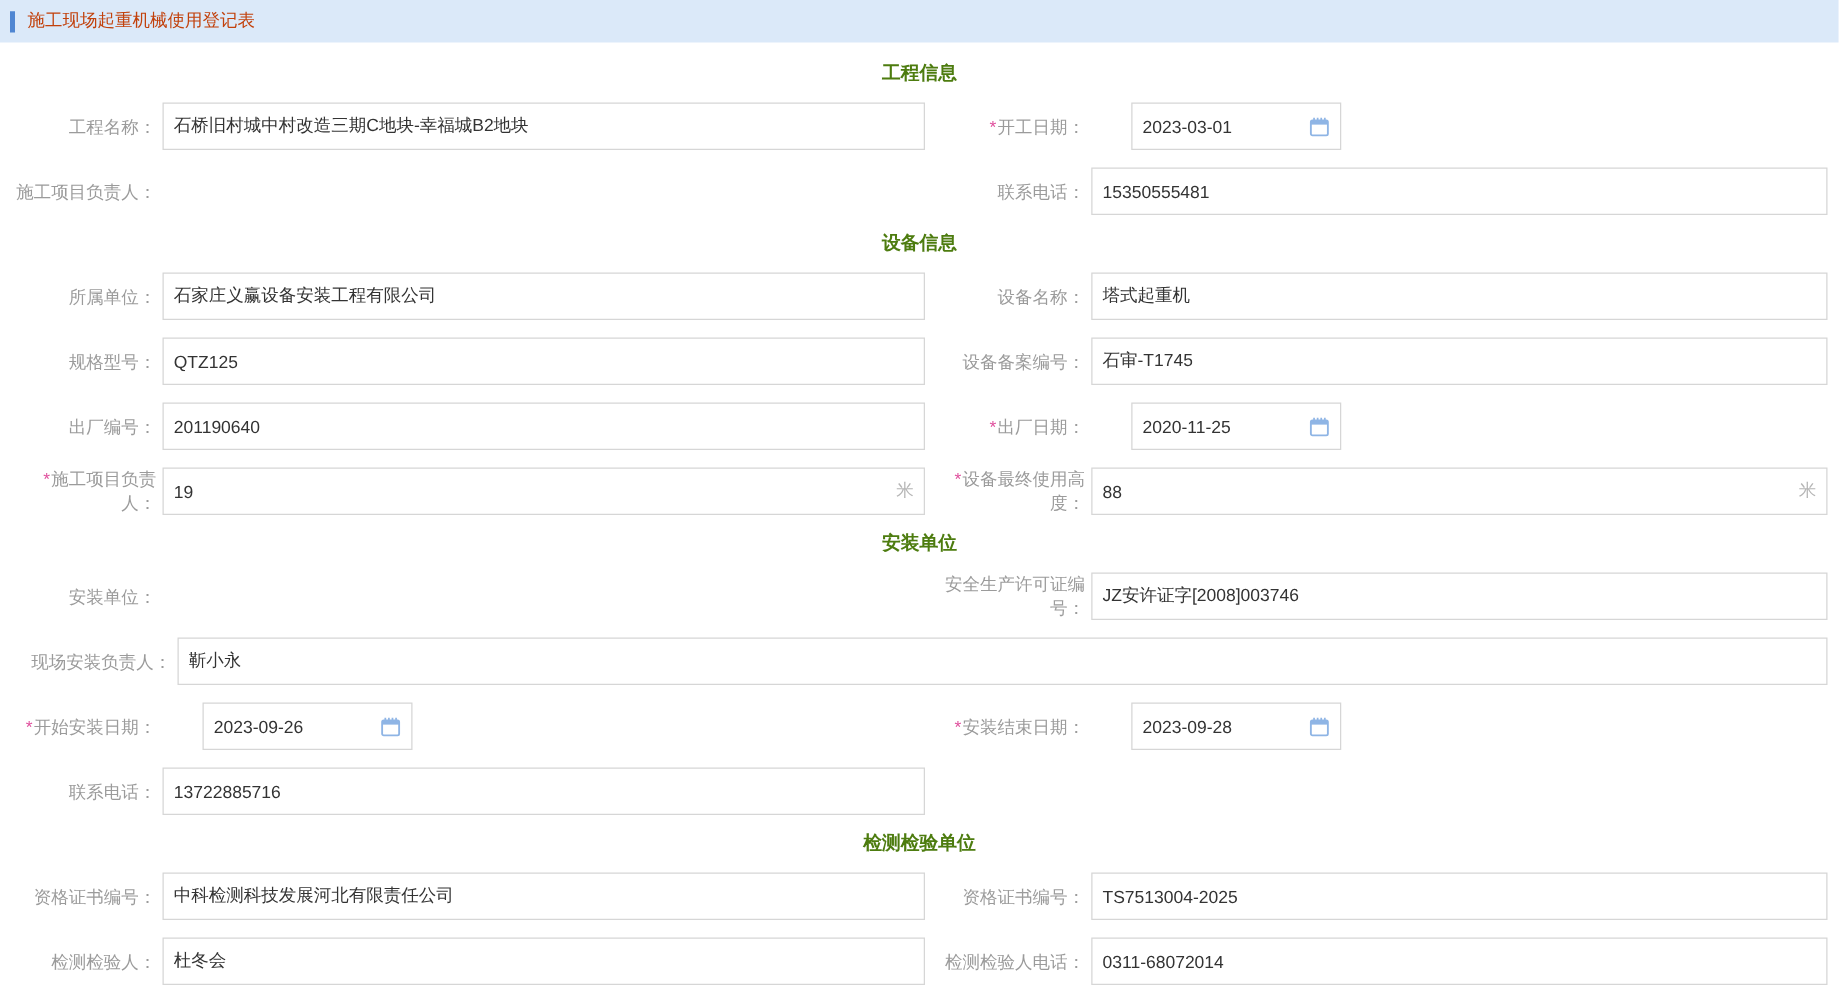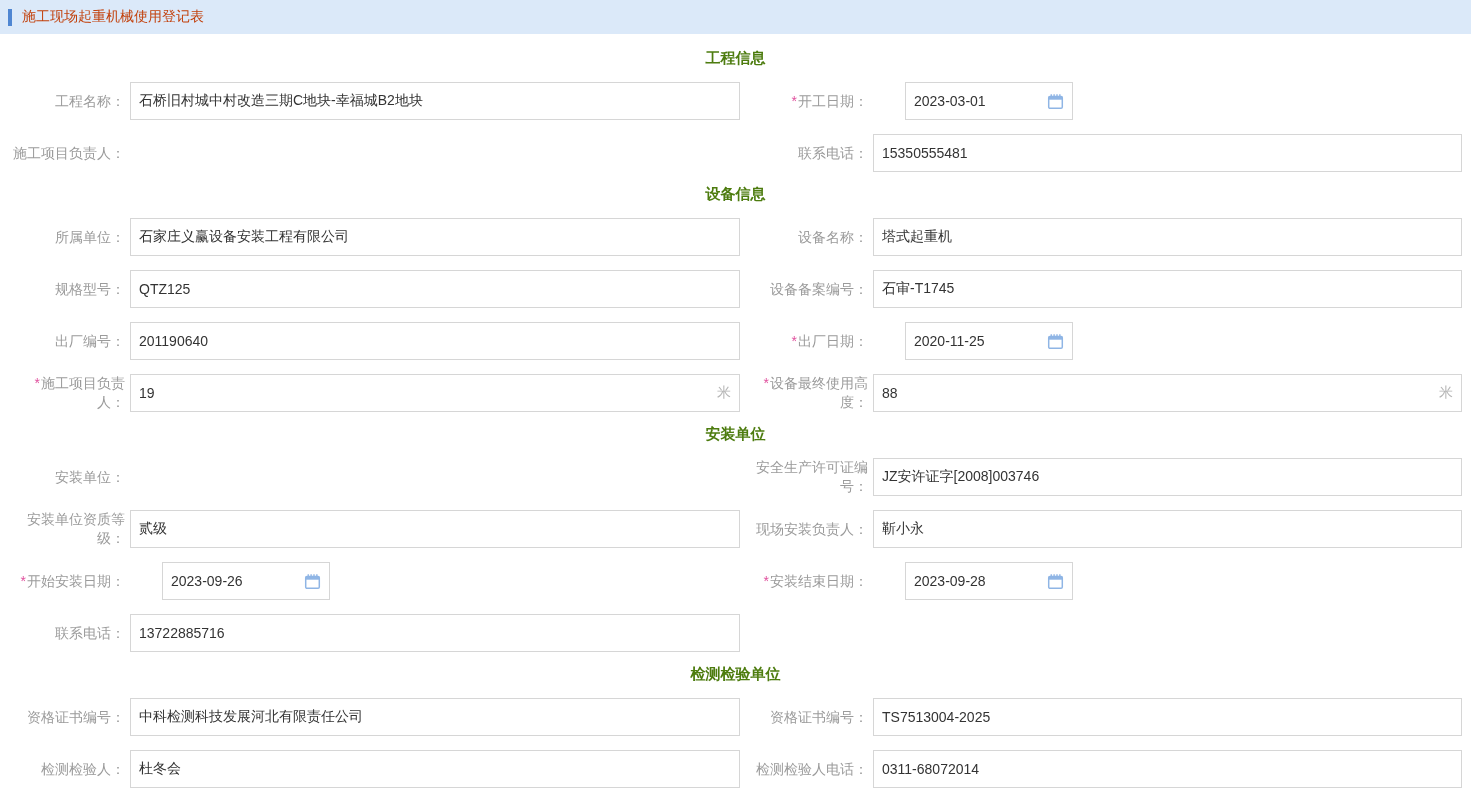--- a/index.html
+++ b/index.html
@@ -167,26 +167,20 @@
         <div class="flabel"><span>安装单位：</span></div>
       </div>
       <div class="cell right">
         <div class="flabel"><span>安全生产许可证编号：</span></div>
         <div class="input">
           <span class="val">JZ安许证字[2008]003746</span>
         </div>
       </div>
     </div>
     <div class="form-row">
-      <div class="cell left">
-        <div class="flabel"><span>安装单位资质等级：</span></div>
-        <div class="input">
-          <span class="val">贰级</span>
-        </div>
-      </div>
       <div class="cell right">
         <div class="flabel"><span>现场安装负责人：</span></div>
         <div class="input">
           <span class="val">靳小永</span>
         </div>
       </div>
     </div>
     <div class="form-row">
       <div class="cell left">
         <div class="flabel"><span class="req">*</span><span>开始安装日期：</span></div>

